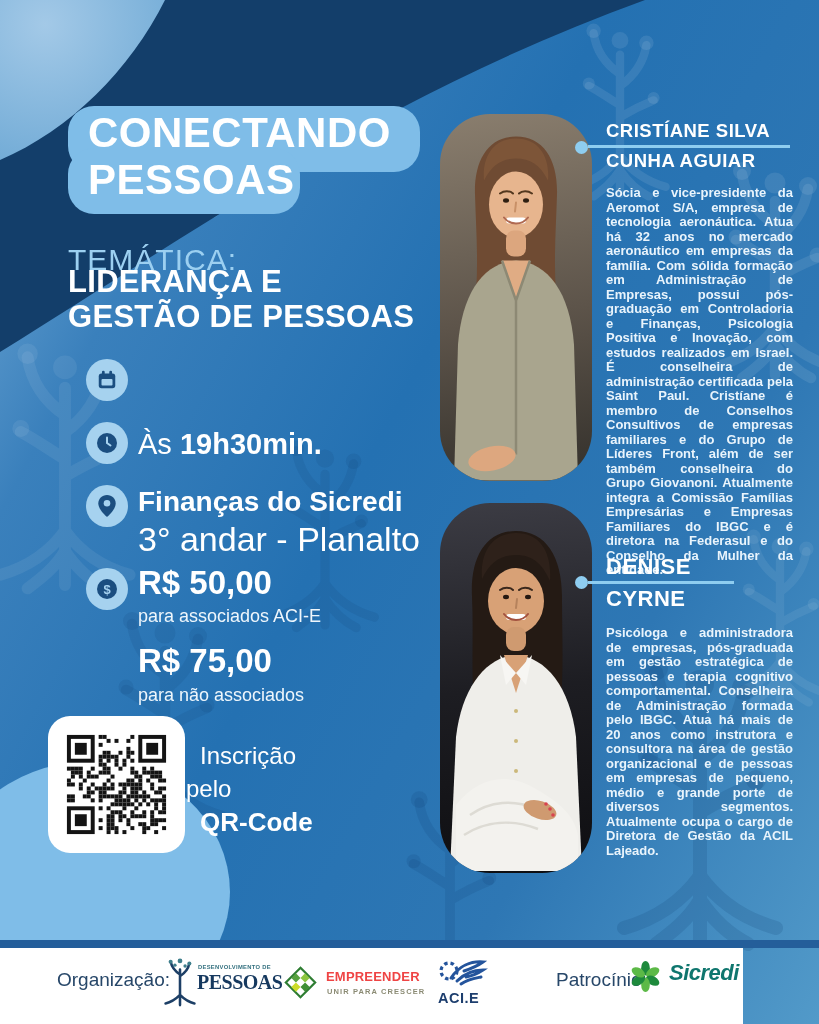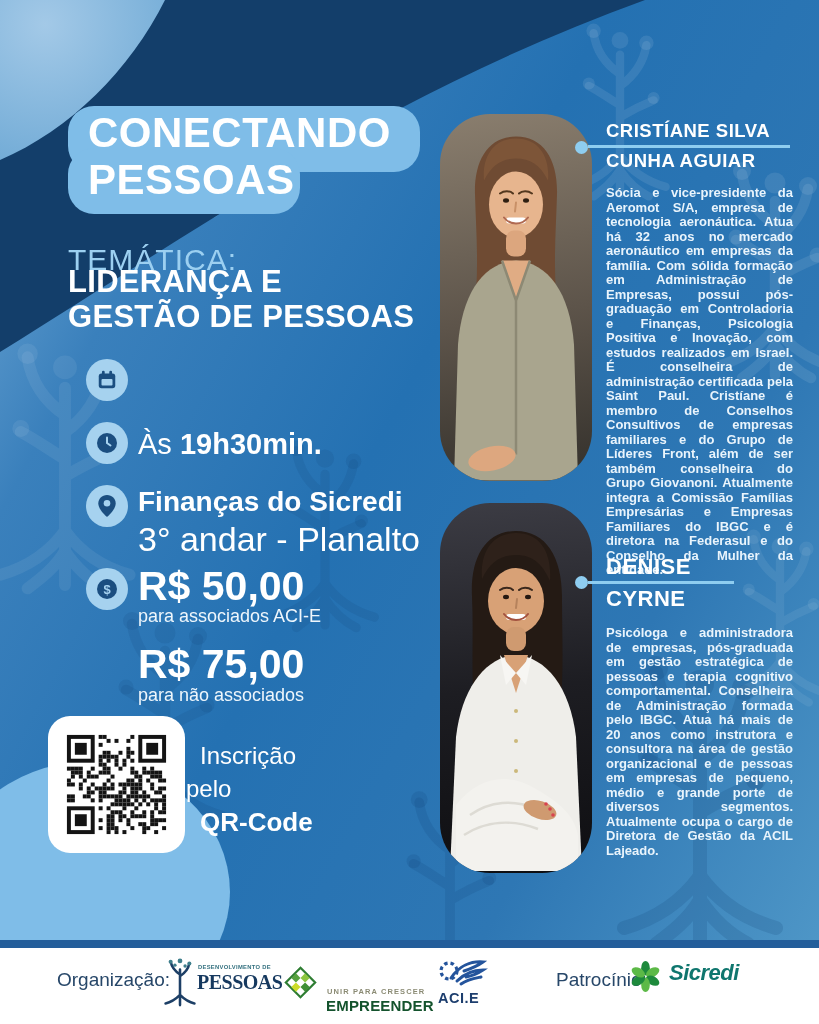--- a/index.html
+++ b/index.html
@@ -9,40 +9,40 @@
   .abs { position:absolute; }
   .tree { position:absolute; pointer-events:none; }
   .titlebox { position:absolute; background:#7fbde8; border-radius:26px; }
   .title-txt { position:absolute; color:#fff; font-weight:800; font-size:42px; letter-spacing:.5px; line-height:1; }
   .tema-label { position:absolute; color:#9cd0f1; font-size:30px; font-weight:500; letter-spacing:1px; line-height:1; }
   .tema-line { position:absolute; color:#fff; font-size:31px; font-weight:800; letter-spacing:.3px; line-height:1; }
   .icircle { position:absolute; width:42px; height:42px; border-radius:50%; background:#a6d2ef;
     display:flex; align-items:center; justify-content:center; }
   .rowtext { position:absolute; color:#fff; font-size:27px; font-weight:400; line-height:1.1; white-space:nowrap; }
   .rowtext .b { font-weight:700; }
-  .price { position:absolute; color:#fff; font-size:41px; font-weight:800; line-height:1; }
+  .price { position:absolute; color:#fff; font-size:33px; font-weight:800; line-height:1; }
   .caption { position:absolute; color:#eef6fc; font-size:18px; font-weight:400; line-height:1; }
   .qrcard { position:absolute; left:48px; top:716px; width:137px; height:137px; background:#fff; border-radius:22px; }
   .blob { position:absolute; border-radius:50%; background:#7fbde8; }
   .insc { position:absolute; color:#fff; font-size:24px; line-height:1; }
   .photo { position:absolute; left:440px; width:152px; height:367px; border-radius:50px; overflow:hidden; }
   .photo .pbg { position:absolute; inset:0; }
   .p1bg { background:linear-gradient(170deg,#8a7e6e 0%,#5d544a 55%,#33302b 100%); }
   .p2bg { background:linear-gradient(175deg,#3c3c44 0%,#1d1d22 50%,#0e0e11 100%); }
   .dot { position:absolute; width:13px; height:13px; border-radius:50%; background:#8ecdf0; }
   .nline { position:absolute; height:2.5px; background:#8ecdf0; }
   .sname { position:absolute; color:#fff; font-weight:800; letter-spacing:.5px; line-height:1; white-space:nowrap; }
   .bio { position:absolute; left:606px; width:187px; color:#e9f4fc; font-size:13px; line-height:14.5px;
     text-align:justify; font-weight:700; }
   .fband { position:absolute; left:0; top:940px; width:819px; height:8px; background:#245e9a; }
-  .footer { position:absolute; left:0; top:948px; width:819px; height:76px; background:#fff;padding-left:7px; }
+  .footer { position:absolute; left:0; top:948px; width:743px; height:76px; background:#fff;padding-left:7px; }
   .flabel { position:absolute; color:#274769; font-size:19px; font-weight:500; line-height:1; }
   .pess-top { position:absolute; color:#33707f; font-size:5.8px; font-weight:700; letter-spacing:.3px; line-height:1; }
   .pess-main { position:absolute; color:#16395f; font-family:"Liberation Serif", serif; font-weight:700; font-size:20px; line-height:1; letter-spacing:-.5px; }
-  .emp-main { position:absolute; color:#14532d; font-size:15px; font-weight:800; line-height:1; letter-spacing:.2px;margin-top:28px; }
+  .emp-main { position:absolute; color:#ef4444; font-size:13px; font-weight:800; line-height:1; letter-spacing:.2px; }
   .emp-tag { position:absolute; color:#8b8b74; font-size:7.5px; font-weight:700; letter-spacing:1.1px; line-height:1; }
   .acie-label { position:absolute; color:#1d3e6e; font-size:14.5px; font-weight:700; letter-spacing:.5px; line-height:1; }
   .sicredi-label { position:absolute; color:#0f766e; font-size:22px; font-weight:700; font-style:italic; line-height:1; letter-spacing:-.5px; }
 </style>
 </head>
 <body>
 
 <svg width="0" height="0" style="position:absolute">
   <defs>
     <g id="treedef" stroke="currentColor" fill="none" stroke-width="7" stroke-linecap="round">

